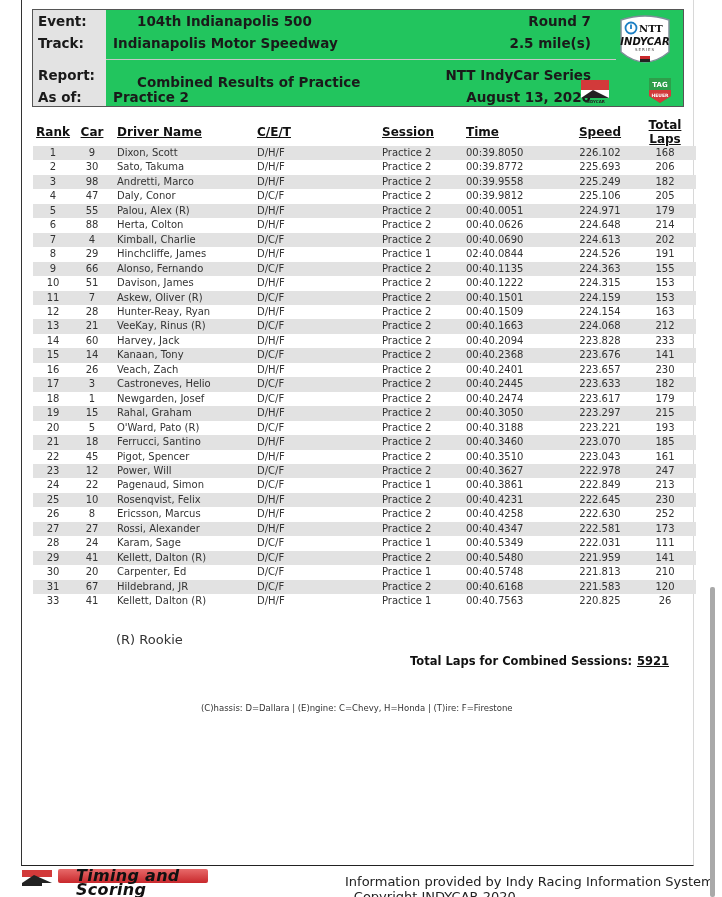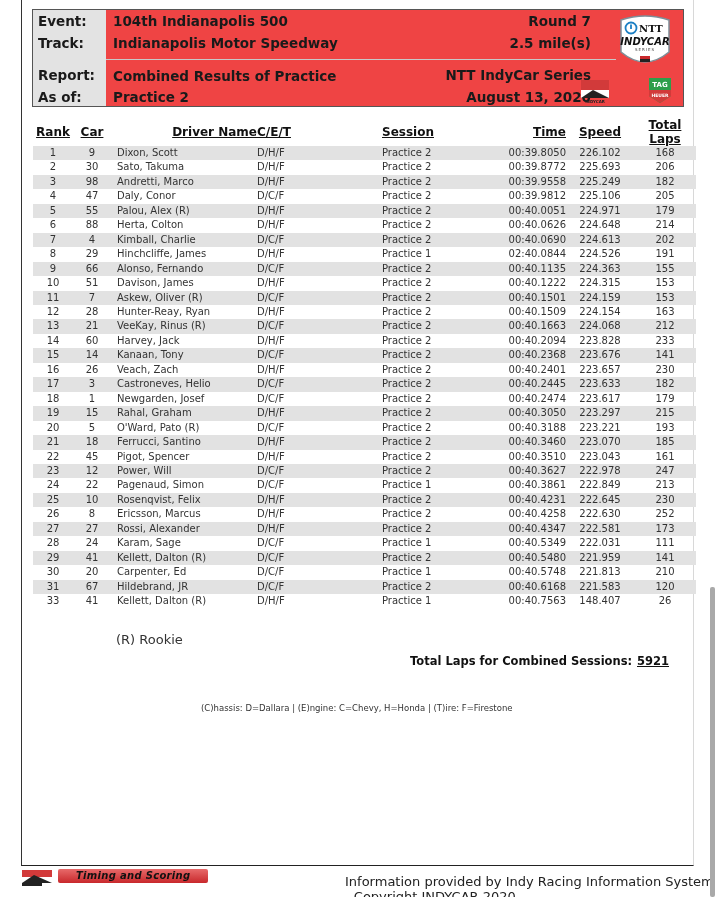--- a/index.html
+++ b/index.html
@@ -1,73 +1,73 @@
 <!DOCTYPE html>
 <html><head>
 <meta charset="utf-8">
 <style>
   html, body { margin:0; padding:0; }
   body { width:722px; height:897px; background:#ffffff; position:relative; overflow:hidden;
          font-family:"DejaVu Sans", sans-serif; color:#111; }
   .page-frame { position:absolute; left:21px; top:0; width:673px; height:866px;
          border-left:1px solid #333; border-right:1px solid #d8d8d8; border-bottom:1px solid #222; box-sizing:border-box; }
   .header-box { position:absolute; left:32px; top:9px; width:652px; height:98px;
-         border:1px solid #555; box-sizing:border-box; background:#ef4444; }
+         border:1px solid #555; box-sizing:border-box; background:#22c55e; }
   .hdr-labels { position:absolute; left:0; top:0; width:73px; height:96px; background:#e3e3e3; }
   .hdr-divider { position:absolute; left:73px; top:49px; width:510px; height:1px; background:#c8c8c8; }
   .hdr-text { position:absolute; font-family:"DejaVu Sans", sans-serif; font-weight:bold; font-size:13.5px; color:#1a1a1a; white-space:nowrap; }
   .hdr-label { left:5px; }
   .hdr-value { left:80px; }
   .hdr-right { right:92px; text-align:right; }
   .logo-ntt { position:absolute; right:8px; top:4px; width:60px; height:60px; }
   .logo-indy { position:absolute; right:72px; top:68px; width:32px; height:26px; }
   .logo-tag { position:absolute; right:10px; top:66px; width:26px; height:28px; }
   .results-table { position:absolute; left:33px; top:118px; width:652px; border-collapse:collapse;
          font-family:"DejaVu Sans", sans-serif; font-size:10px; color:#333; table-layout:fixed; }
   .results-table th { font-weight:bold; font-size:12px; color:#111; text-decoration:underline; height:18px; padding:0; }
   .results-table td { height:14.45px; padding:0; line-height:14.45px; white-space:nowrap; }
   .results-table tbody tr:nth-child(odd) td { background:#e2e2e2; }
   .results-table tbody tr td:last-child { background:#fff !important; }
   .c-rank { text-align:center; width:40px; }
   .c-car { text-align:center; width:38px; }
   .c-driver { text-align:left; padding-left:6px !important; width:140px; }
   .c-cet { text-align:left; width:105px; }
   .c-session { text-align:left; padding-left:20px !important; width:84px; }
-  .c-time { text-align:right; width:100px; }
+  .c-time { text-align:left; width:100px; }
   .c-speed { text-align:center; width:68px; }
   .c-laps { text-align:center; width:62px; }
   .c-pad { width:15px; }
   .rookie-note { position:absolute; left:116px; top:632px; font-size:13px; color:#333; }
   .total-label { position:absolute; left:410px; top:654px; font-weight:bold; font-size:11.5px; color:#111; }
   .total-value { position:absolute; left:637px; top:654px; font-weight:bold; font-size:11.5px; color:#111;text-decoration:underline; }
   .legend-note { position:absolute; left:201px; top:703px; font-size:8.5px; color:#333; }
   .ts-logo { position:absolute; left:20px; top:869px; width:190px; height:18px; }
   .ts-text { position:absolute; left:38px; top:0; width:150px; height:14px; background:linear-gradient(#e86a6a,#c8282c);
-         border-radius:2px; color:#111; font-style:italic; font-weight:bold; font-size:10px; line-height:14px;
+         border-radius:2px; color:#111; font-style:italic; font-weight:bold; font-size:16px; line-height:14px;
          padding-left:18px; box-sizing:border-box; letter-spacing:0.3px; }
   .copyright { position:absolute; left:345px; top:874px; font-size:13px; color:#222; }
   .scrollbar { position:absolute; left:710px; top:587px; width:5px; height:310px; background:#a9a9a9; border-radius:2px; }
 </style>
 </head>
 <body>
 
 <div class="page-frame"></div>
 
 <div class="header-box">
   <div class="hdr-labels"></div>
   <div class="hdr-divider"></div>
 
   <span class="hdr-text hdr-label" style="top:3px;">Event:</span>
   <span class="hdr-text hdr-label" style="top:25px;">Track:</span>
   <span class="hdr-text hdr-label" style="top:57px;">Report:</span>
   <span class="hdr-text hdr-label" style="top:79px;">As of:</span>
 
-  <span class="hdr-text hdr-value" style="top:3px;">104th Indianapolis 500</span>
+  <span class="hdr-text hdr-value" style="top:3px;margin-left:24px;">104th Indianapolis 500</span>
   <span class="hdr-text hdr-value" style="top:25px;">Indianapolis Motor Speedway</span>
-  <span class="hdr-text hdr-value" style="top:58px;">Combined Results of Practice</span>
+  <span class="hdr-text hdr-value" style="top:64px;margin-left:24px;">Combined Results of Practice</span>
   <span class="hdr-text hdr-value" style="top:79px;">Practice 2</span>
 
   <span class="hdr-text hdr-right" style="top:3px;">Round 7</span>
   <span class="hdr-text hdr-right" style="top:25px;">2.5 mile(s)</span>
   <span class="hdr-text hdr-right" style="top:57px;">NTT IndyCar Series</span>
   <span class="hdr-text hdr-right" style="top:79px;">August 13, 2020</span>
 
   <svg class="logo-ntt" viewBox="0 0 60 60">
     <path d="M6 6 Q30 -2 54 6 L54 38 Q30 58 6 38 Z" fill="#fff" stroke="#7d8f99" stroke-width="1.5"></path>
     <circle cx="16" cy="14" r="5.5" fill="none" stroke="#1b7fc4" stroke-width="1.8"></circle>
@@ -92,21 +92,21 @@
     <text x="13" y="11" text-anchor="middle" font-family="DejaVu Sans, sans-serif" font-size="7" font-weight="bold" fill="#fff">TAG</text>
     <text x="13" y="21" text-anchor="middle" font-family="DejaVu Sans, sans-serif" font-size="4.5" font-weight="bold" fill="#fff">HEUER</text>
   </svg>
 </div>
 
 <table class="results-table">
   <thead>
     <tr>
       <th class="c-rank">Rank</th>
       <th class="c-car">Car</th>
-      <th class="c-driver" style="text-align:right;">Driver Name</th>
+      <th class="c-driver" style="text-align:left;">Driver Name</th>
       <th class="c-cet">C/E/T</th>
       <th class="c-session" style="text-align:left;">Session</th>
       <th class="c-time">Time</th>
       <th class="c-speed">Speed</th>
       <th class="c-laps">Total Laps</th>
       <th class="c-pad"></th>
     </tr>
   </thead>
   <tbody id="results-body">
       <tr>
@@ -450,21 +450,21 @@
         <td class="c-laps">120</td>
         <td class="c-pad"></td>
       </tr>
       <tr>
         <td class="c-rank">33</td>
         <td class="c-car">41</td>
         <td class="c-driver">Kellett, Dalton (R)</td>
         <td class="c-cet">D/H/F</td>
         <td class="c-session">Practice 1</td>
         <td class="c-time">00:40.7563</td>
-        <td class="c-speed">148.407</td>
+        <td class="c-speed">220.825</td>
         <td class="c-laps">26</td>
         <td class="c-pad"></td>
       </tr>
     </tbody>
 </table>
 
 <div class="rookie-note">(R) Rookie</div>
 <div class="total-label">Total Laps for Combined Sessions:</div>
 <div class="total-value">5921</div>
 <div class="legend-note">(C)hassis: D=Dallara |  (E)ngine: C=Chevy, H=Honda  |  (T)ire: F=Firestone</div>

